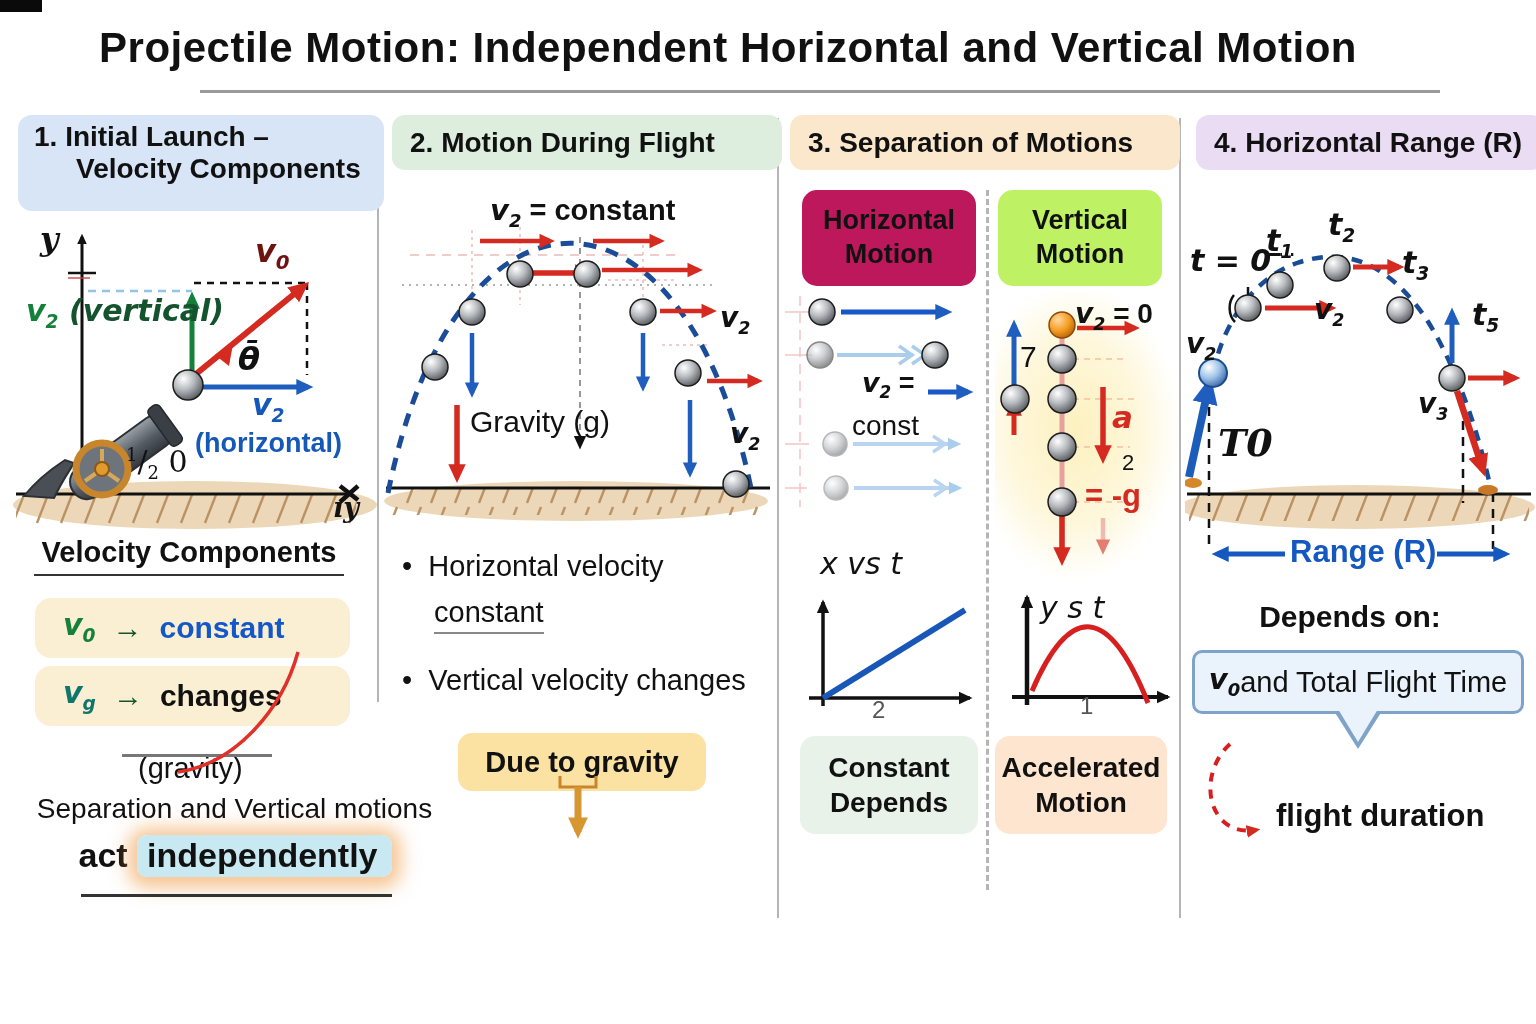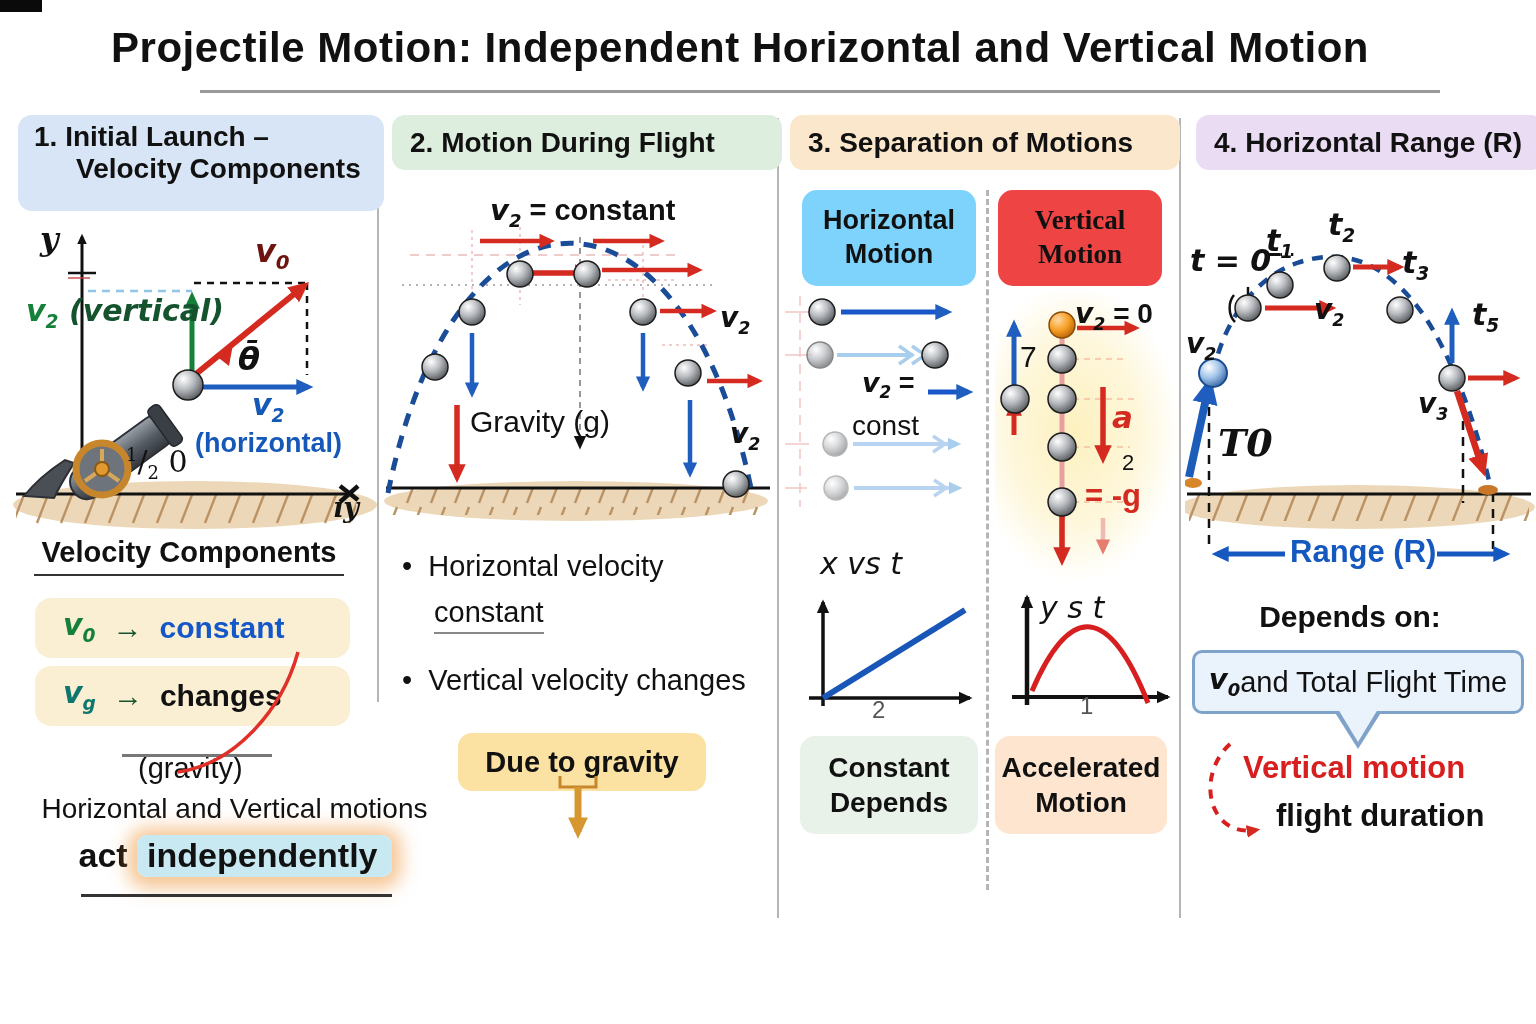--- a/index.html
+++ b/index.html
@@ -78,21 +78,21 @@
           <path d="M0,0.6 L9.5,5 L0,9.4 z" fill="#111111"></path>
         </marker>
       <marker id="aKt" viewBox="0 0 12 12" refX="9" refY="6" markerWidth="15" markerHeight="15" orient="auto" markerUnits="userSpaceOnUse">
           <path d="M0,1 L11,6 L0,11 z" fill="#111111"></path>
         </marker>
     </defs>
   </svg>
 
   <div class="abs" style="left:0;top:0;width:42px;height:12px;background:#0a0a0a;"></div>
 
-  <div class="abs hdr" style="left:16px;top:24px;width:1448px;text-align:center;font-size:42px;letter-spacing:0.5px;">Projectile Motion: Independent Horizontal and Vertical Motion</div>
+  <div class="abs hdr" style="left:4px;top:24px;width:1448px;text-align:center;font-size:42px;letter-spacing:0.5px;">Projectile Motion: Independent Horizontal and Vertical Motion</div>
   <div class="abs" style="left:200px;top:90px;width:1240px;height:2.5px;background:#9a9a9a;"></div>
 
   <div class="abs divider" style="left:377px;top:118px;height:584px;"></div>
   <div class="abs divider" style="left:777px;top:118px;height:800px;"></div>
   <div class="abs divider" style="left:1179px;top:118px;height:800px;"></div>
 
   <div class="abs" style="left:18px;top:115px;width:350px;height:90px;background:#d8e5f6;border-radius:14px;padding:6px 0 0 16px;">
     <div class="hdr" style="font-size:28px;">1.  Initial Launch –</div>
     <div class="hdr" style="font-size:28px;padding-left:42px;">Velocity Components</div>
   </div>
@@ -154,21 +154,21 @@
     <span class="math" style="font-size:30px;color:#0f766e;"><span>v</span><sub>g</sub></span>
     <span style="font-size:30px;color:#14532d;font-weight:bold;">→</span>
     <span class="hdr" style="font-size:30px;color:#111;">changes</span>
   </div>
   <div class="abs" style="left:138px;top:752px;font-size:29px;color:#111;">(gravity)</div>
   <div class="abs" style="left:122px;top:754px;width:150px;height:2.5px;background:#777;"></div>
   <svg class="abs" style="left:130px;top:642px;" width="185" height="138" viewBox="0 0 185 138">
     <path d="M48,130 C105,122 152,68 168,10" stroke="#e03028" stroke-width="3.5" fill="none"></path>
   </svg>
 
-  <div class="abs" style="left:12px;top:793px;width:445px;text-align:center;font-size:28px;color:#111;">Horizontal and Vertical motions</div>
+  <div class="abs" style="left:12px;top:793px;width:445px;text-align:center;font-size:28px;color:#111;">Separation and Vertical motions</div>
   <div class="abs" style="left:40px;top:836px;width:390px;text-align:center;font-size:34px;font-weight:bold;">
     <span>act</span>
     <span class="hl">independently</span>
   </div>
   <div class="abs underbar" style="left:81px;top:894px;width:311px;"></div>
 
   <div class="abs panel-header" style="left:392px;top:115px;width:372px;height:55px;background:#deeede;">2.  Motion During Flight</div>
 
   <svg class="abs" style="left:380px;top:185px;" width="395" height="350" viewBox="0 0 395 350">
     <line x1="30" y1="70" x2="300" y2="70" stroke="#e0a0a0" stroke-width="1.5" stroke-dasharray="9 7" opacity="0.7"></line>
@@ -221,25 +221,25 @@
 
   <div class="abs hdr" style="left:458px;top:733px;width:248px;height:58px;background:#fbe2a2;border-radius:14px;display:flex;align-items:center;justify-content:center;font-size:29px;">Due to gravity</div>
   <svg class="abs" style="left:552px;top:772px;" width="62" height="72" viewBox="0 0 62 72">
     <path d="M8,4 L8,15 L44,15 L44,4" stroke="#c8862c" stroke-width="3" fill="none"></path>
     <line x1="26" y1="15" x2="26" y2="60" stroke="#d69730" stroke-width="7" marker-end="url(#aO)"></line>
   </svg>
 
   <div class="abs panel-header" style="left:790px;top:115px;width:372px;height:55px;background:#fbe8cc;">3.  Separation of Motions</div>
   <div class="abs vdash" style="left:986px;top:190px;height:700px;"></div>
 
-  <div class="abs twoline" style="left:802px;top:190px;width:174px;height:96px;background:#7dd3fc;">
+  <div class="abs twoline" style="left:802px;top:190px;width:174px;height:96px;background:#be185d;">
     <span>Horizontal</span>
     <span>Motion</span>
   </div>
-  <div class="abs twoline" style="left:998px;top:190px;width:164px;height:96px;background:#ef4444;font-family:Liberation Serif, serif;">
+  <div class="abs twoline" style="left:998px;top:190px;width:164px;height:96px;background:#bef264;">
     <span>Vertical</span>
     <span>Motion</span>
   </div>
 
   <svg class="abs" style="left:785px;top:292px;" width="200" height="246" viewBox="0 0 200 246">
     <g stroke="#f4c4c4" stroke-width="1.5">
       <line x1="15" y1="4" x2="15" y2="215" stroke-dasharray="10 7"></line>
       <line x1="0" y1="20" x2="30" y2="20"></line>
         <line x1="0" y1="63" x2="27" y2="63"></line>
       <line x1="0" y1="152" x2="24" y2="152"></line>
@@ -370,16 +370,15 @@
   <div class="abs" style="left:1192px;top:650px;width:332px;height:64px;background:#eaf2fb;border:3px solid #7fa3c8;border-radius:10px;box-sizing:border-box;display:flex;align-items:center;justify-content:center;font-size:29px;">
     <span class="math"><span>v</span><sub>0</sub></span>
       <span class="hdr" style="font-weight:normal;"> and Total Flight Time</span>
   </div>
   <div class="abs" style="left:1334px;top:711px;width:0;height:0;border-left:24px solid transparent;border-right:24px solid transparent;border-top:38px solid #7fa3c8;"></div>
   <div class="abs" style="left:1338px;top:709px;width:0;height:0;border-left:20px solid transparent;border-right:20px solid transparent;border-top:33px solid #eaf2fb;"></div>
 
   <svg class="abs" style="left:1198px;top:738px;" width="100" height="104" viewBox="0 0 100 104">
     <path d="M32,6 C8,28 6,66 26,84 C34,91 45,94 58,92" stroke="#d81f1f" stroke-width="4" stroke-dasharray="9 8" fill="none" marker-end="url(#aR)"></path>
   </svg>
-  <div class="abs hdr" style="left:1243px;top:750px;font-size:31px;color:#d81f1f;">Vertical motion</div>
   <div class="abs hdr" style="left:1276px;top:798px;font-size:31px;color:#111;">flight duration</div>
 
 </div>
 
 </body></html>

